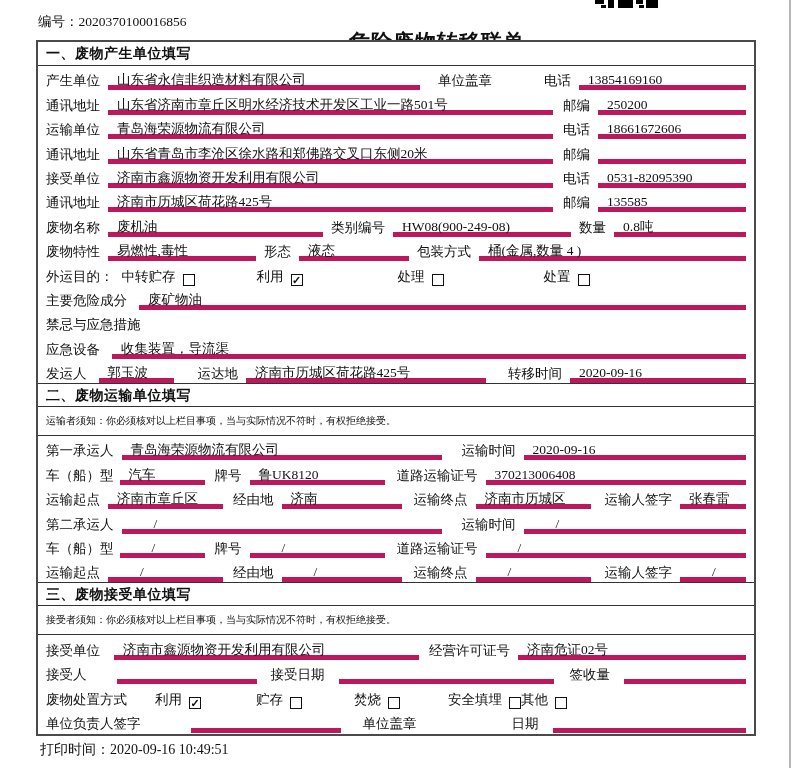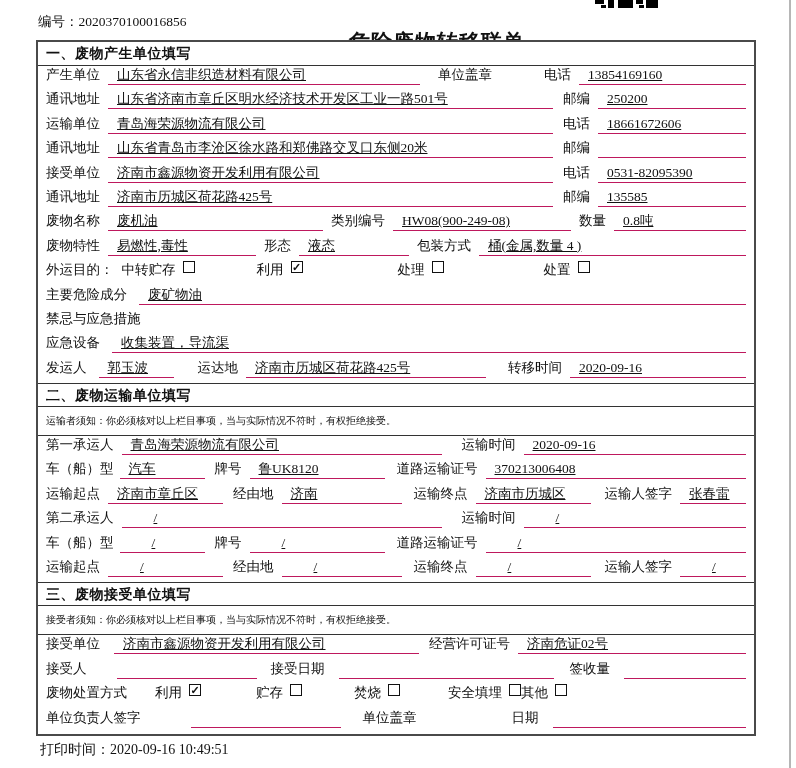--- a/index.html
+++ b/index.html
@@ -15,25 +15,25 @@
 
   .form-table { position:absolute; left:36px; top:40px; width:720px; height:696px;
     border:2px solid #4a4a4a; background:#fff; }
 
   .sec-h { font-weight:bold; font-size:14px; height:24px; line-height:23px;
     padding:0 8px; border-bottom:1px solid #333; letter-spacing:.5px; }
   .sec-h.bt { border-top:1px solid #333; }
   .note { font-size:10px; height:29px; line-height:28px; padding:0 8px;
     border-bottom:1px solid #333; white-space:nowrap; }
 
-  .frow { display:flex; align-items:flex-start; height:24.4px; padding:0 8px;
+  .frow { display:flex; align-items:flex-end; height:24.4px; padding:0 8px;
     font-size:13.5px; white-space:nowrap; }
   .lbl { white-space:nowrap; }
-  .fld { border-bottom:1px solid #be185d; height:19px; line-height:18px;
-    padding:0 4px 14px 9px; white-space:nowrap; display:inline-block;text-decoration:underline; }
+  .fld { border-bottom:5px solid #be185d; height:19px; line-height:18px;
+    padding:0 4px 14px 9px; white-space:nowrap; display:inline-block; }
   .grow { flex:1 1 auto; }
   .slash { padding-left:32px; }
 
   .chk { display:inline-block; width:12px; height:12px; border:1px solid #111;
     margin-left:7px; font-size:11px; line-height:11px; text-align:center;
     font-weight:bold; vertical-align:-1px; }
 
   .print-line { position:absolute; left:40px; top:741px; font-size:14px; white-space:nowrap; }
 
   .scrollbar { position:absolute; left:789px; top:0; width:2px; height:768px;

